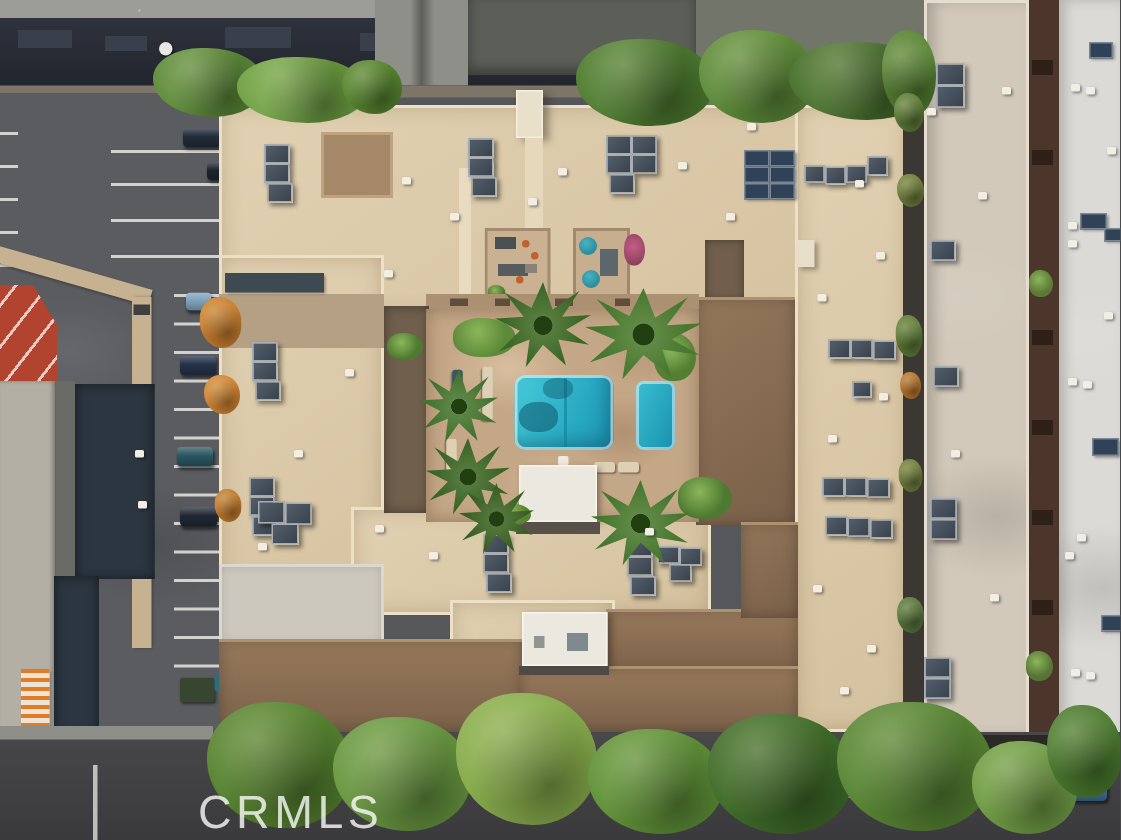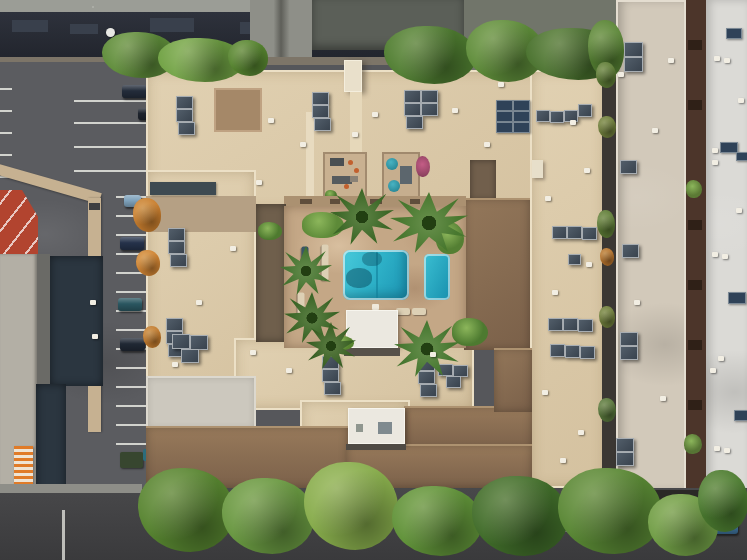--- a/index.html
+++ b/index.html
@@ -340,14 +340,15 @@
 
   <div class="a tree" style="left:138px;top:468px;width:96px;height:84px;background-color:#55822f;"></div>
   <div class="a tree" style="left:222px;top:478px;width:92px;height:76px;background-color:#679640;"></div>
   <div class="a tree" style="left:304px;top:462px;width:94px;height:88px;background-color:#86ab4b;"></div>
   <div class="a tree" style="left:392px;top:486px;width:90px;height:70px;background-color:#5f9138;"></div>
   <div class="a tree" style="left:472px;top:476px;width:96px;height:80px;background-color:#3f6b29;"></div>
   <div class="a tree" style="left:558px;top:468px;width:104px;height:86px;background-color:#578533;"></div>
   <div class="a tree" style="left:648px;top:494px;width:70px;height:62px;background-color:#6f9c45;"></div>
   <div class="a tree" style="left:698px;top:470px;width:50px;height:62px;background-color:#4a7a2f;"></div>
 
+  <div class="a wm" style="left:132px;top:524px;">CRMLS</div>
 
 </div>
 
 </body></html>

